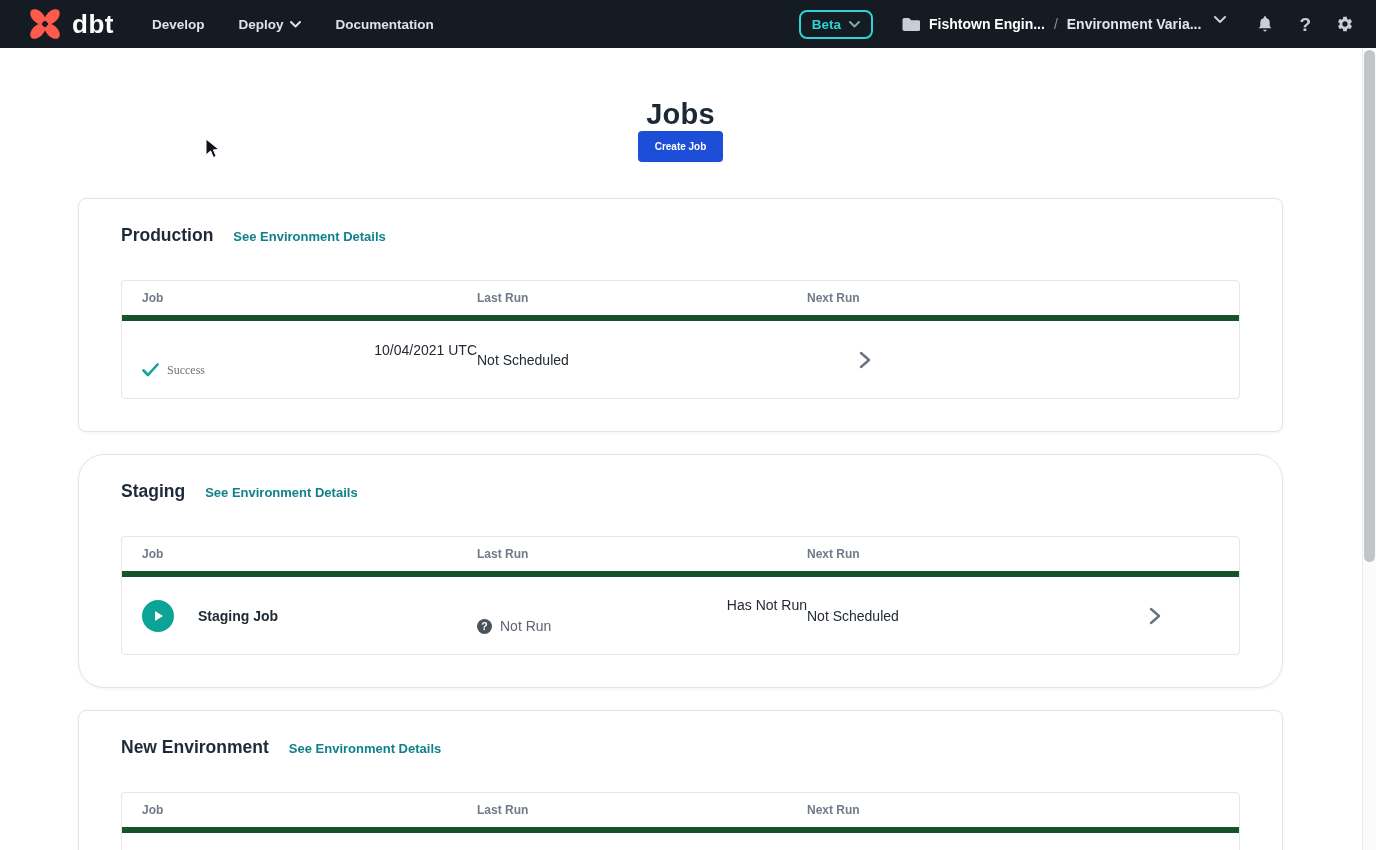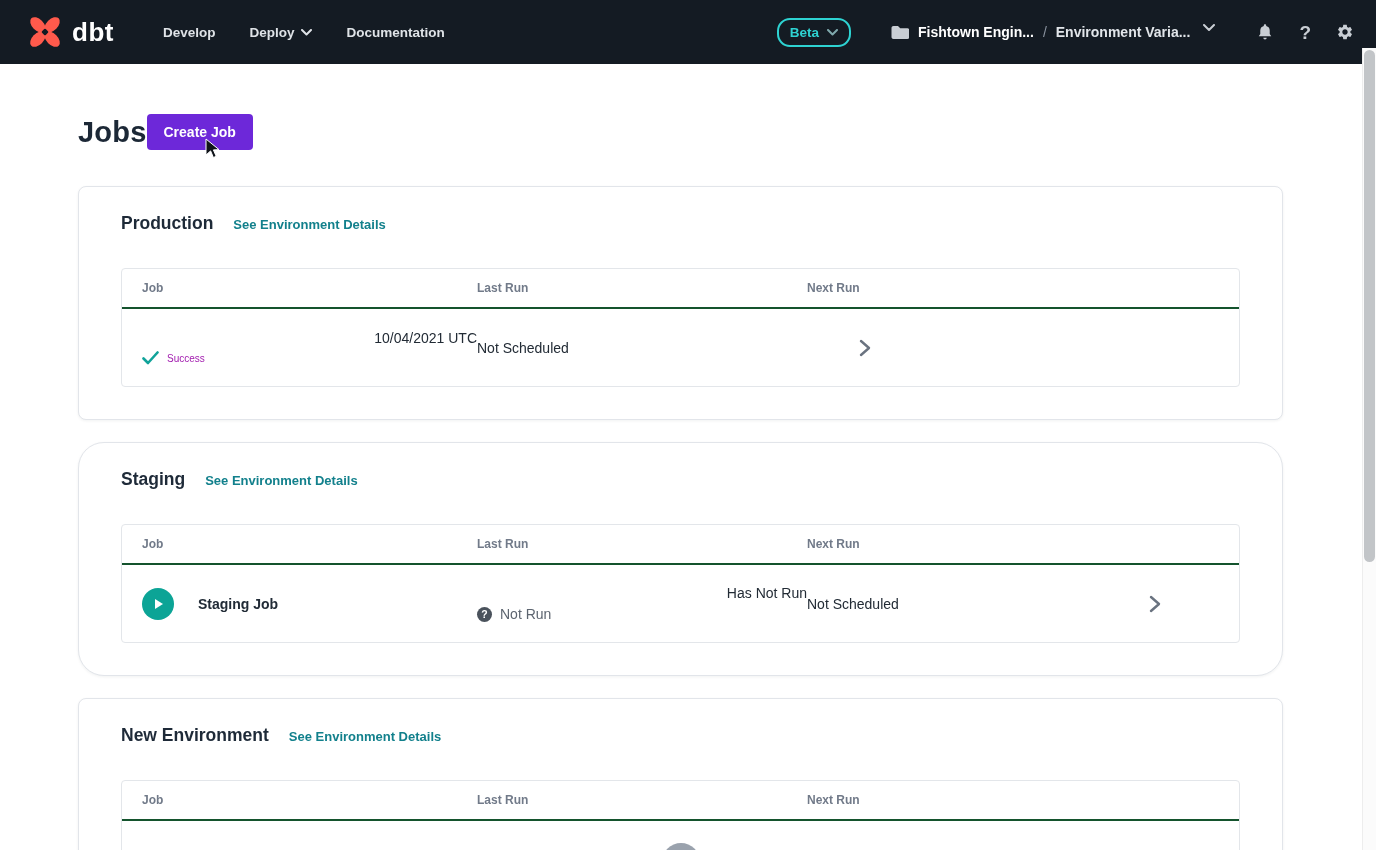--- a/index.html
+++ b/index.html
@@ -6,57 +6,56 @@
   html, body { width: 1376px; height: 850px; overflow: hidden; }
   body {
     font-family: "Liberation Sans", sans-serif;
     background: #ffffff;
     color: #222b35;
     position: relative;
   }
 
   
   .navbar {
-    height: 64px;
+    height: 48px;
     background: #141b23;
     display: flex;
     align-items: center;
     padding: 0 22px 0 26px;
-    gap: 11px;
   }
   .logo-wrap { display: flex; align-items: center; gap: 8px; }
   .logo-text { color: #ffffff; font-size: 26px; font-weight: 800; letter-spacing: 0.5px; line-height: 1; }
   .nav-links { display: flex; align-items: center; gap: 34px; margin-left: 38px; }
   .nav-link {
     color: #dfe3e7; font-size: 13.5px; font-weight: 700; cursor: pointer;
     display: flex; align-items: center; gap: 7px;
   }
   .nav-spacer { flex: 1; }
   .beta-btn {
     display: flex; align-items: center; gap: 8px;
-    border: 2px solid #2ed3d2; border-radius: 13px;
+    border: 2px solid #2ed3d2; border-radius: 8px;
     color: #2ed3d2; font-size: 13.5px; font-weight: 700;
     padding: 5px 11px; background: transparent; cursor: pointer;
   }
   .breadcrumb { display: flex; align-items: flex-start; gap: 9px; margin-left: 28px; cursor: pointer; }
   .crumb-project { color: #ffffff; font-size: 14px; font-weight: 700; }
   .crumb-sep { color: #8b94a0; font-size: 14px; }
   .crumb-page { color: #e2e6ea; font-size: 14px; font-weight: 600; }
   .nav-icons { display: flex; align-items: center; gap: 25px; margin-left: 30px; }
   .nav-icon { cursor: pointer; display: flex; align-items: center; }
   .help-glyph { color: #c9ced4; font-size: 19px; font-weight: 800; line-height: 1; }
 
   
   .main { width: 1205px; margin-left: 78px; padding-top: 50px; }
-  .page-head { display: flex; justify-content: flex-start; align-items: center; }
+  .page-head { display: flex; justify-content: flex-start; align-items: center; flex-direction: column; }
   .page-title { font-size: 29px; font-weight: 700; color: #1c2836; letter-spacing: 0.2px; }
   .create-btn {
-    background: #6d28d9; color: #ffffff; border: none; border-radius: 4px;
+    background: #1d4ed8; color: #ffffff; border: none; border-radius: 4px;
     font-family: "Liberation Sans", sans-serif;
-    font-size: 14px; font-weight: 600; padding: 10px 17px; cursor: pointer;
+    font-size: 10px; font-weight: 600; padding: 10px 17px; cursor: pointer;
   }
 
   .card {
     background: #ffffff;
     border: 1px solid #e2e5ea;
     border-radius: 8px;
     box-shadow: 0 1px 3px rgba(20,30,40,0.06);
     padding: 26px 42px 32px 42px;
   }
   .card-production { margin-top: 36px; }
@@ -69,37 +68,37 @@
 
   .jobs-table { border: 1px solid #e3e6ea; border-radius: 4px; overflow: hidden; }
   .t-head, .t-row {
     display: grid;
     grid-template-columns: 335px 330px 290px 1fr;
     align-items: center;
     padding-left: 20px;
   }
   .t-head {
     height: 40px;
-    border-bottom: 2px solid #14532d;
+    border-bottom: 6px solid #14532d;
     color: #717a89; font-size: 12px; font-weight: 700;
   }
   .t-row { height: 77px; cursor: pointer; }
 
   .job-cell { display: flex; align-items: center; gap: 24px; }
   .play-btn {
     width: 32px; height: 32px; border-radius: 50%;
     background: #0ca496; border: none; cursor: pointer;
     display: flex; align-items: center; justify-content: center; flex-shrink: 0;
   }
   .job-name { font-size: 14px; font-weight: 700; color: #212b36; }
 
   .lastrun-cell { display: flex; flex-direction: column; gap: 5px; text-align: right; }
   .lastrun-line { font-size: 14px; color: #222b35; }
   .status-line { display: flex; align-items: center; gap: 8px; }
-  .status-success { font-size: 10px; color: #a21caf; }
+  .status-success { font-size: 12px; color: #737373; font-family: Liberation Serif, serif; }
   .status-notrun { font-size: 14px; color: #5d6570; }
   .qmark-circle {
     width: 15px; height: 15px; border-radius: 50%;
     background: #4a525c; color: #ffffff;
     font-size: 10.5px; font-weight: 800;
     display: flex; align-items: center; justify-content: center; flex-shrink: 0;
   }
 
   .nextrun-cell { font-size: 14px; color: #222b35; }
   .chevron-cell { display: flex; align-items: center; }

